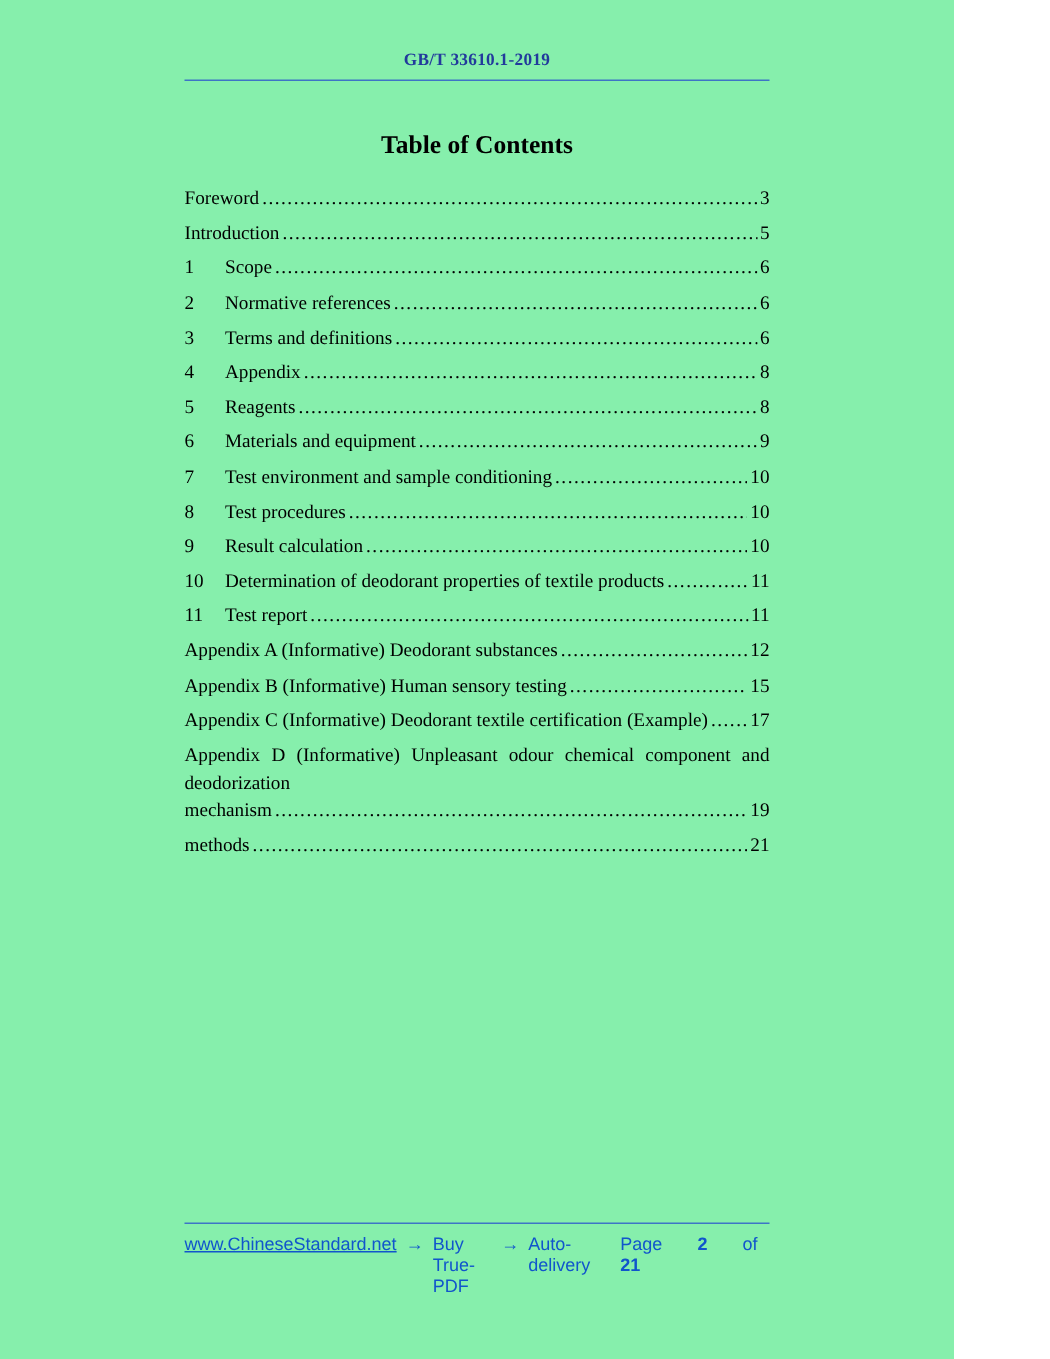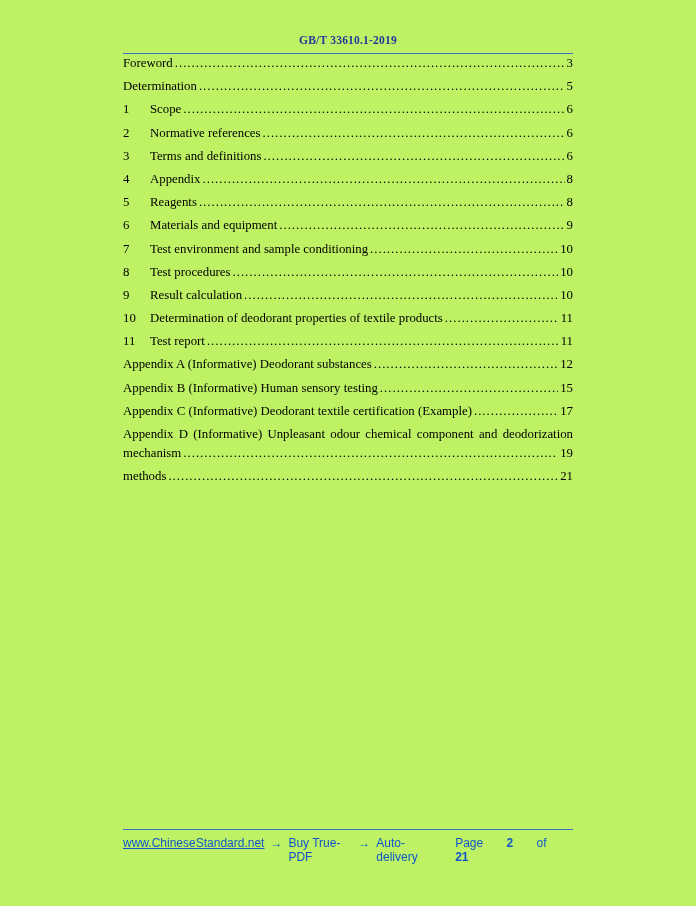--- a/index.html
+++ b/index.html
@@ -1,20 +1,20 @@
 <!DOCTYPE html>
 <html><head>
 <meta charset="utf-8">
 <style>
   html, body { margin: 0; padding: 0; background: #ffffff; }
   .page {
     position: relative;
-    width: 696px;
+    width: 636px;
     height: 906px;
-    background: #bef264;
+    background: #86efac;
     font-family: "Liberation Serif", serif;
     color: #000000;
     overflow: hidden;
   }
   
   .header { padding-top: 34px; }
   .doc-number {
     text-align: center;
     font-size: 11.5px;
     font-weight: bold;
@@ -94,32 +94,33 @@
 </head>
 <body>
 
 <div class="page">
 
   <div class="header">
     <div class="doc-number">GB/T 33610.1-2019</div>
     <div class="header-rule"></div>
   </div>
 
+  <h1 class="toc-title">Table of Contents</h1>
 
   <div class="toc" id="toc">
       <div class="toc-entry">
         <div class="toc-row">
           <span class="toc-label">Foreword</span>
           <span class="toc-dots">............................................................................................................................................................................................................................................................................................................</span>
           <span class="toc-page">3</span>
         </div>
       </div>
       <div class="toc-entry">
         <div class="toc-row">
-          <span class="toc-label">Determination</span>
+          <span class="toc-label">Introduction</span>
           <span class="toc-dots">............................................................................................................................................................................................................................................................................................................</span>
           <span class="toc-page">5</span>
         </div>
       </div>
       <div class="toc-entry">
         <div class="toc-row">
           <span class="toc-num">1</span>
           <span class="toc-label">Scope</span>
           <span class="toc-dots">............................................................................................................................................................................................................................................................................................................</span>
           <span class="toc-page">6</span>

